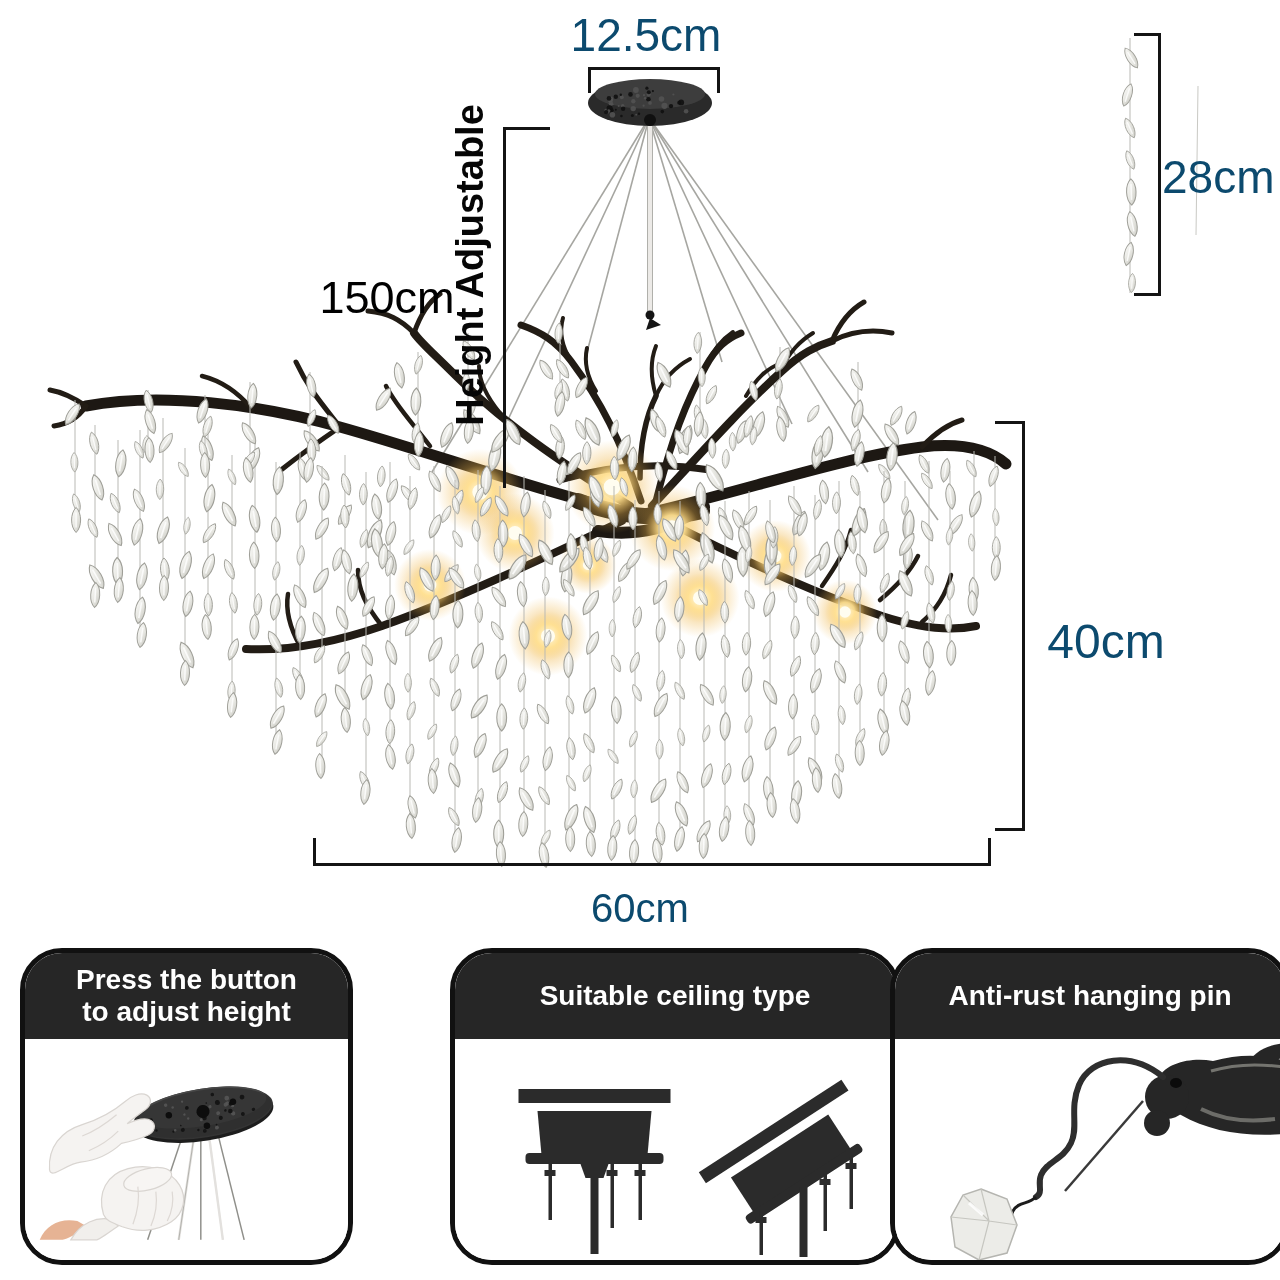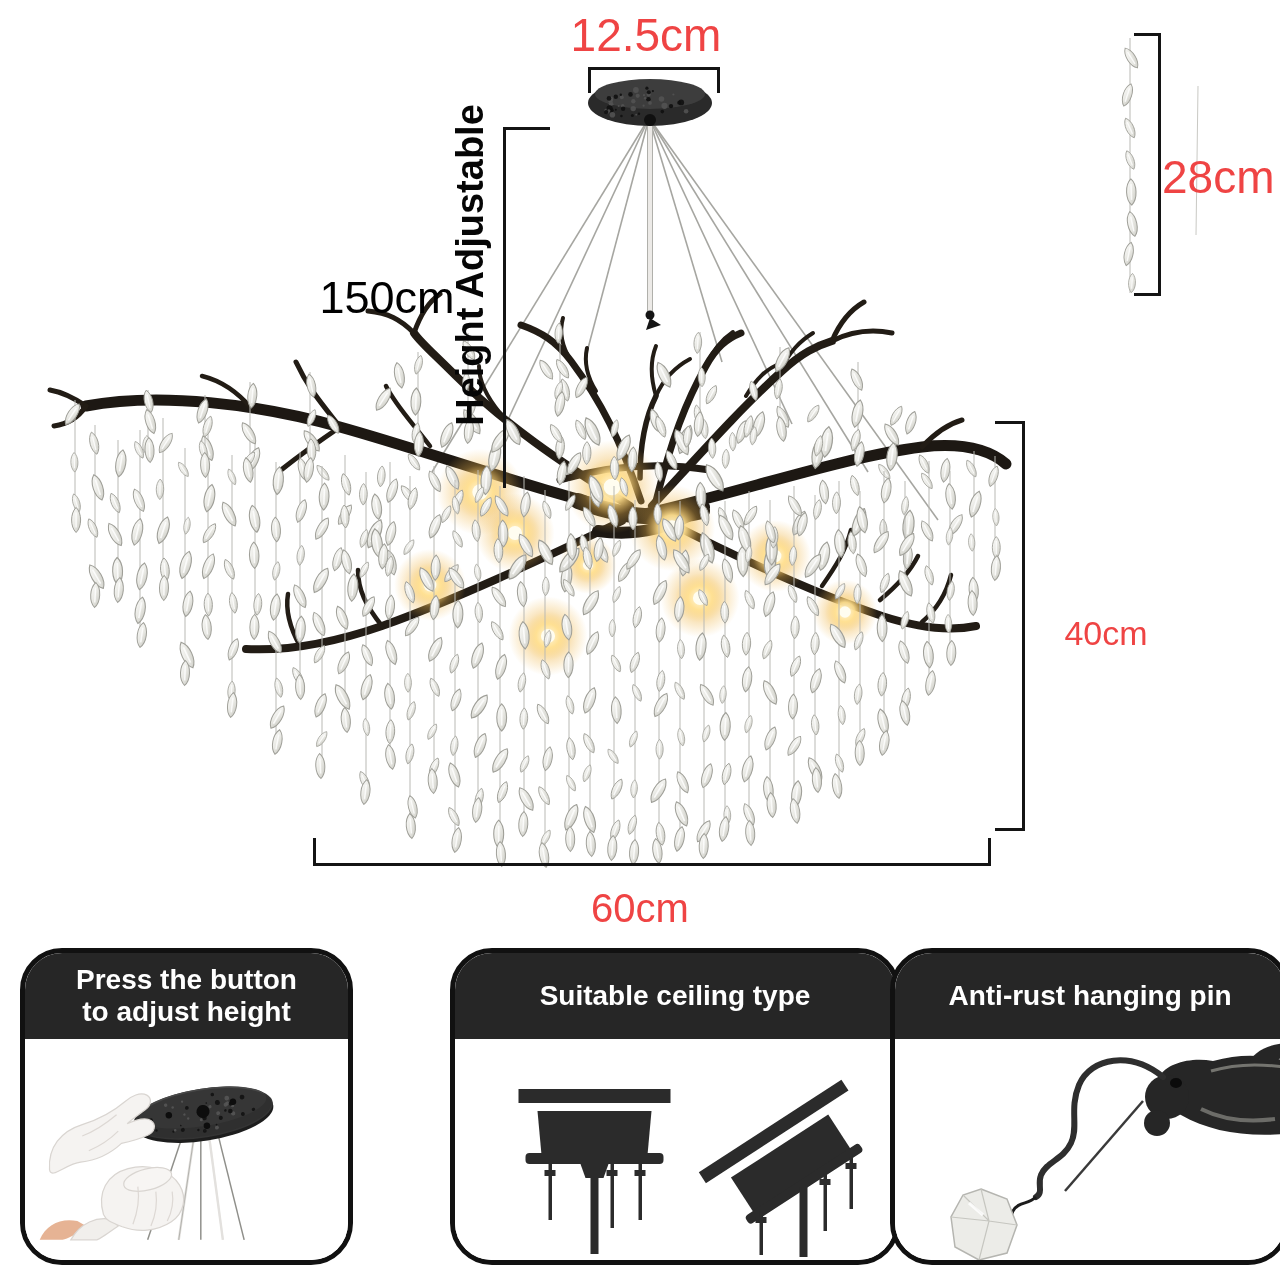--- a/index.html
+++ b/index.html
@@ -1,25 +1,25 @@
 <!DOCTYPE html>
 <html><head>
 <meta charset="utf-8">
 <style>
   html,body{margin:0;padding:0;background:#fff;}
   body{width:1280px;height:1280px;font-family:"Liberation Sans",sans-serif;}
   .stage{position:relative;width:1280px;height:1280px;background:#ffffff;overflow:hidden;}
   .ch-svg{position:absolute;left:0;top:0;}
 
   
-  .dim{position:absolute;color:#ef4444;text-align:center;white-space:nowrap;}
+  .dim{position:absolute;color:#0c4a6e;text-align:center;white-space:nowrap;}
   .dim-canopy{left:566px;top:8px;width:160px;font-size:46px;}
   .dim-150{left:312px;top:272px;width:150px;font-size:45px;color:#000000;}
   .dim-28{left:1162px;top:150px;width:120px;font-size:46px;text-align:left;}
-  .dim-40{left:1040px;top:614px;width:132px;font-size:34px;text-align:center;}
+  .dim-40{left:1040px;top:614px;width:132px;font-size:48px;text-align:center;}
   .dim-60{left:565px;top:886px;width:150px;font-size:40px;}
   .height-adj{position:absolute;left:290px;top:243px;width:360px;height:44px;line-height:44px;
     text-align:center;font-weight:bold;font-size:38px;color:#060606;transform:rotate(-90deg);}
 
   
   .brk{position:absolute;border:0 solid #141414;}
   .brk-canopy{left:588px;top:67px;width:126px;height:23px;border-top-width:3px;border-left-width:3px;border-right-width:3px;}
   .brk-hadj{left:503px;top:127px;width:44px;height:358px;border-top-width:3px;border-left-width:3px;}
   .brk-28{left:1134px;top:33px;width:24px;height:257px;border-top-width:3px;border-bottom-width:3px;border-right-width:3px;}
   .brk-40{left:995px;top:421px;width:27px;height:404px;border-top-width:3px;border-bottom-width:3px;border-right-width:3px;}

